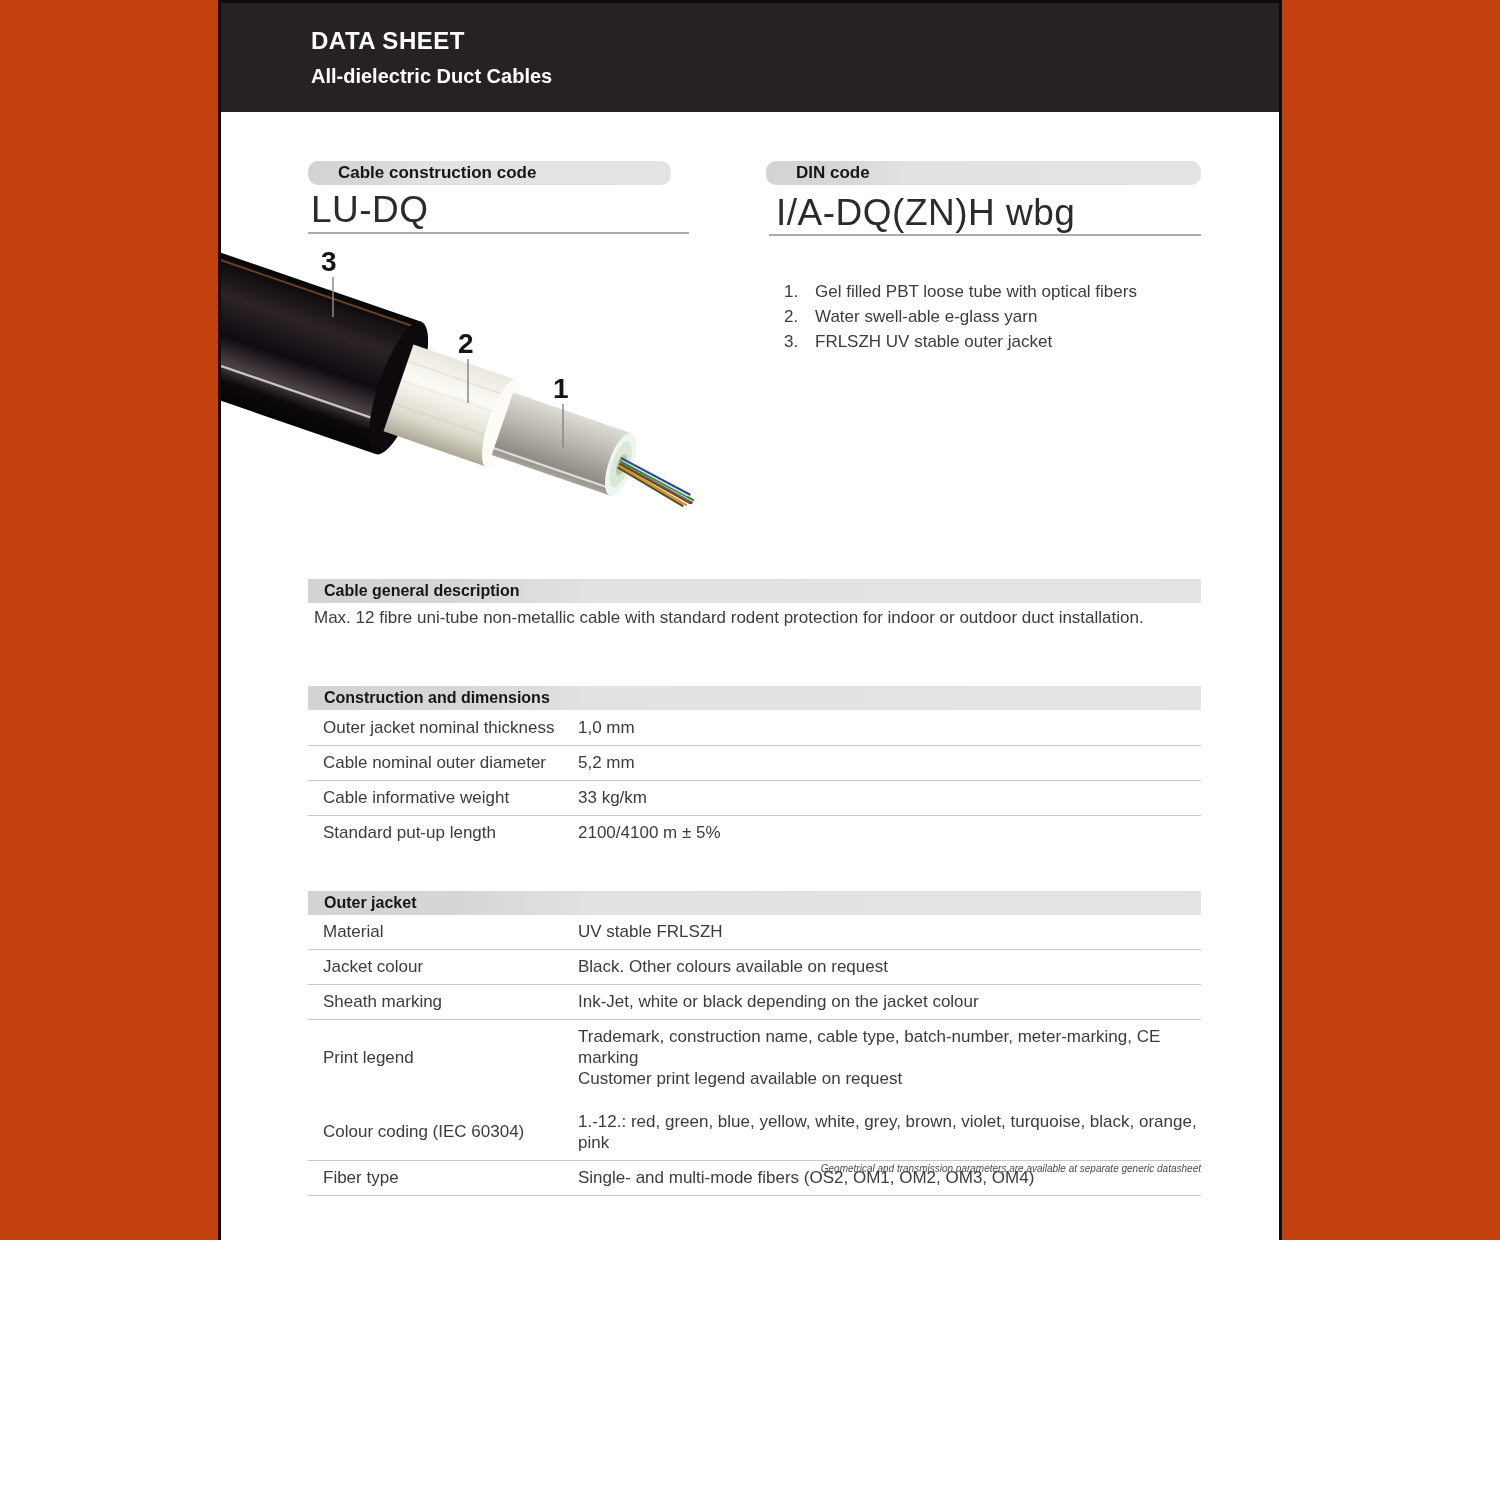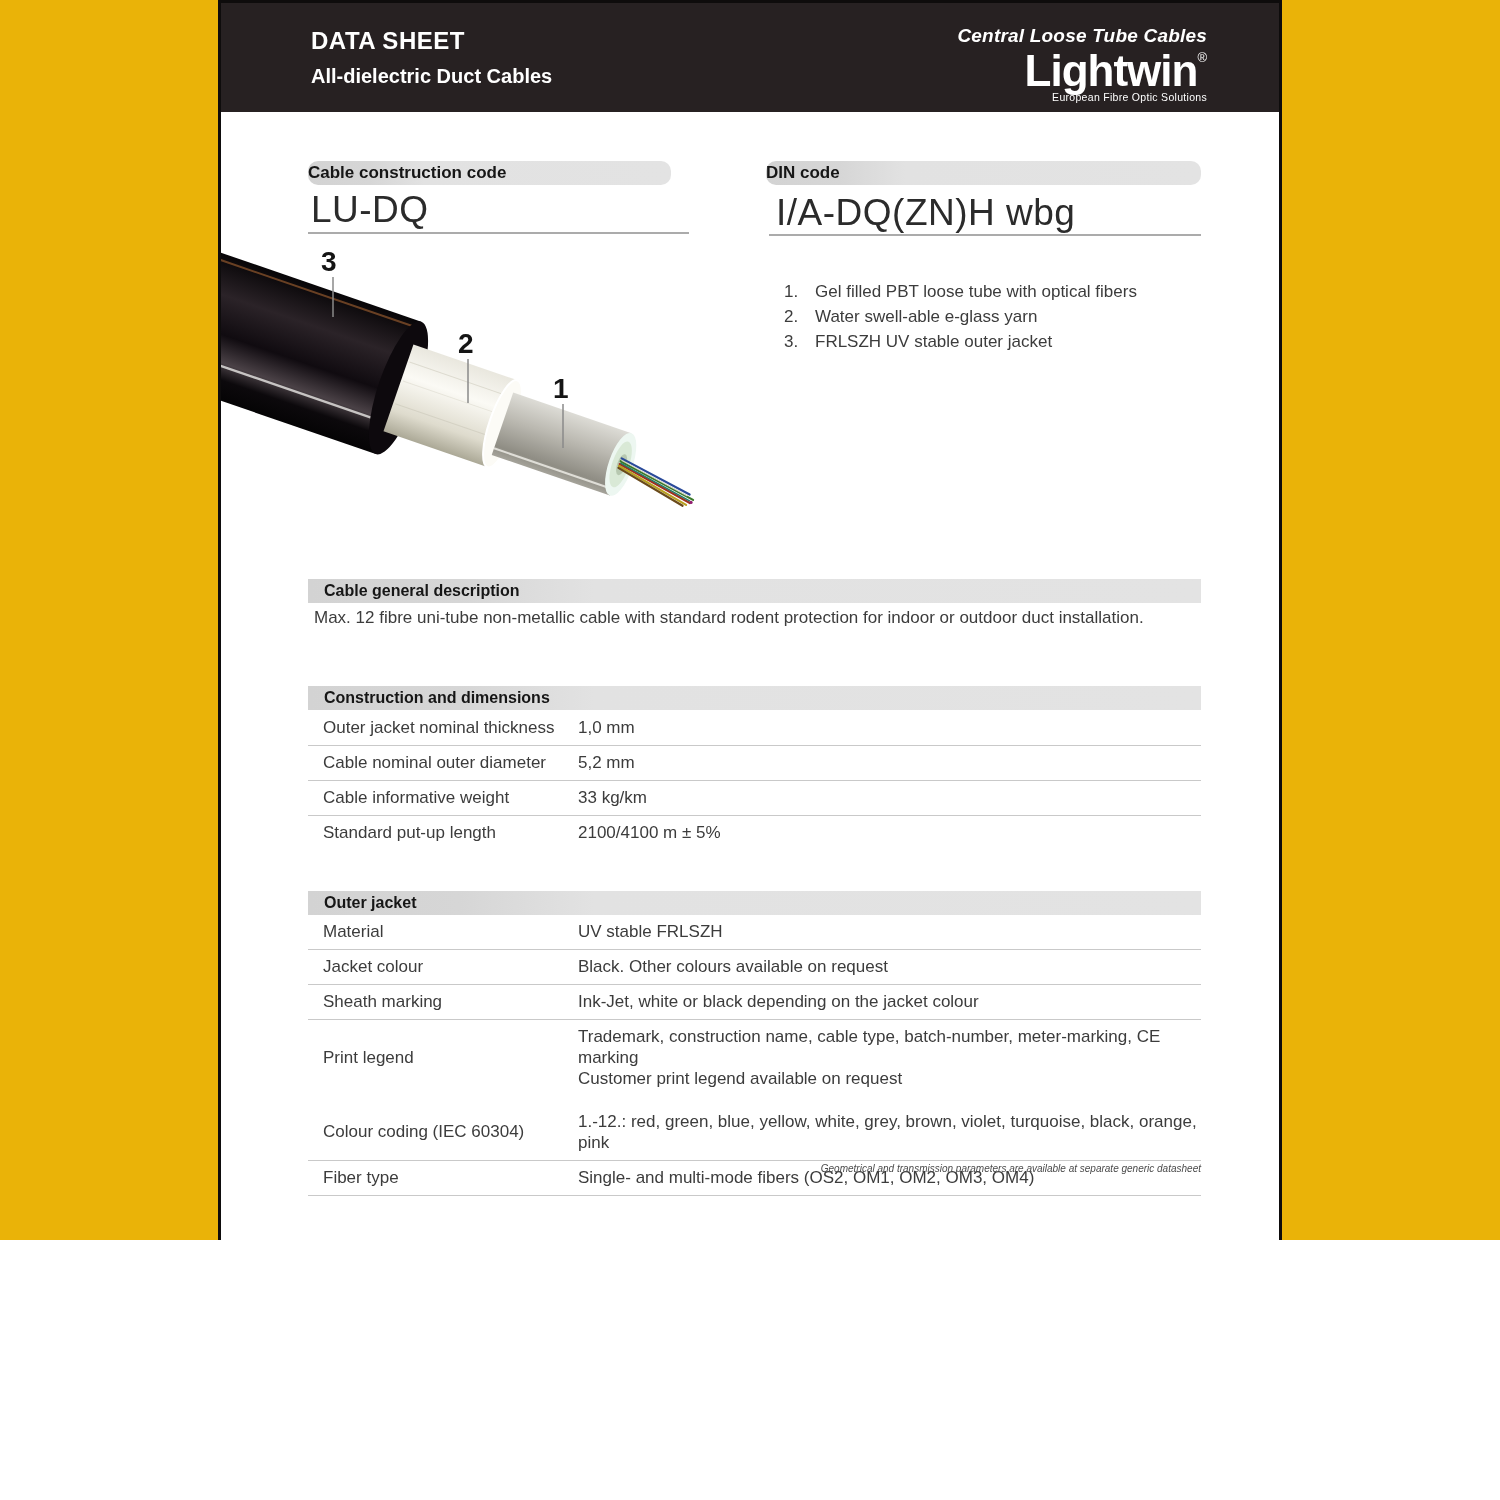--- a/index.html
+++ b/index.html
@@ -1,34 +1,34 @@
 <!DOCTYPE html>
 <html><head>
 <meta charset="utf-8">
 <style>
   html,body{margin:0;padding:0;background:#ffffff;}
-  .canvas{position:relative;width:1500px;height:1240px;background:#eab308;overflow:hidden;
+  .canvas{position:relative;width:1500px;height:1240px;background:#c2410c;overflow:hidden;
           font-family:"Liberation Sans","DejaVu Sans",sans-serif;}
   .page{position:absolute;left:218px;top:0;width:1064px;height:1497px;background:#ffffff;
         border:3px solid #0e0c0c;box-sizing:border-box;overflow:hidden;}
 
   
   .masthead{position:absolute;left:0;top:0;width:100%;height:109px;background:#272122;color:#fff;}
   .mast-title{position:absolute;left:90px;top:24px;font-size:24px;font-weight:bold;letter-spacing:.5px;}
   .mast-subtitle{position:absolute;left:90px;top:62px;font-size:20px;font-weight:bold;}
   .mast-right{position:absolute;right:72px;top:22px;text-align:right;}
   .product-line{font-size:19px;font-weight:bold;font-style:italic;letter-spacing:.2px;}
   .brand-row{margin-top:2px;line-height:1;}
   .brand{font-size:44px;font-weight:800;letter-spacing:-1px;}
   .brand-reg{font-size:13px;vertical-align:top;position:relative;top:2px;}
   .brand-tagline{font-size:10.5px;letter-spacing:.3px;margin-top:-2px;}
 
   
   .bar{position:absolute;height:24px;background:linear-gradient(90deg,#d3d3d3 0%,#d6d6d6 17%,#e2e2e2 32%,#e3e3e3 100%);
-       font-size:17px;font-weight:bold;color:#161616;line-height:24px;padding-left:0;box-sizing:border-box;border-radius:10px;}
+       font-size:17px;font-weight:bold;color:#161616;line-height:24px;padding-left:30px;box-sizing:border-box;border-radius:10px;}
   .bar-construction{left:87px;top:158px;width:363px;}
   .bar-din{left:545px;top:158px;width:435px;}
   .big-code{position:absolute;font-size:37px;color:#2b2b2b;letter-spacing:.5px;}
   .code-left{left:90px;top:186px;}
   .code-right{left:555px;top:189px;}
   .code-rule{position:absolute;height:2px;background:#ababab;}
   .rule-left{left:87px;top:229px;width:381px;}
   .rule-right{left:548px;top:231px;width:432px;}
 
   
@@ -54,25 +54,20 @@
 </style>
 </head>
 <body>
 
 <div class="canvas">
   <div class="page">
 
     <div class="masthead">
       <div class="mast-title">DATA SHEET</div>
       <div class="mast-subtitle">All-dielectric Duct Cables</div>
-      <div class="mast-right">
-        <div class="product-line">Central Loose Tube Cables</div>
-        <div class="brand-row"><span class="brand">Lightwin</span><span class="brand-reg">®</span></div>
-        <div class="brand-tagline">European Fibre Optic Solutions</div>
-      </div>
     </div>
 
     <div class="bar bar-construction">Cable construction code</div>
     <div class="bar bar-din">DIN code</div>
     <div class="big-code code-left">LU-DQ</div>
     <div class="big-code code-right">I/A-DQ(ZN)H wbg</div>
     <div class="code-rule rule-left"></div>
     <div class="code-rule rule-right"></div>
 
     <div class="figure-wrap">

